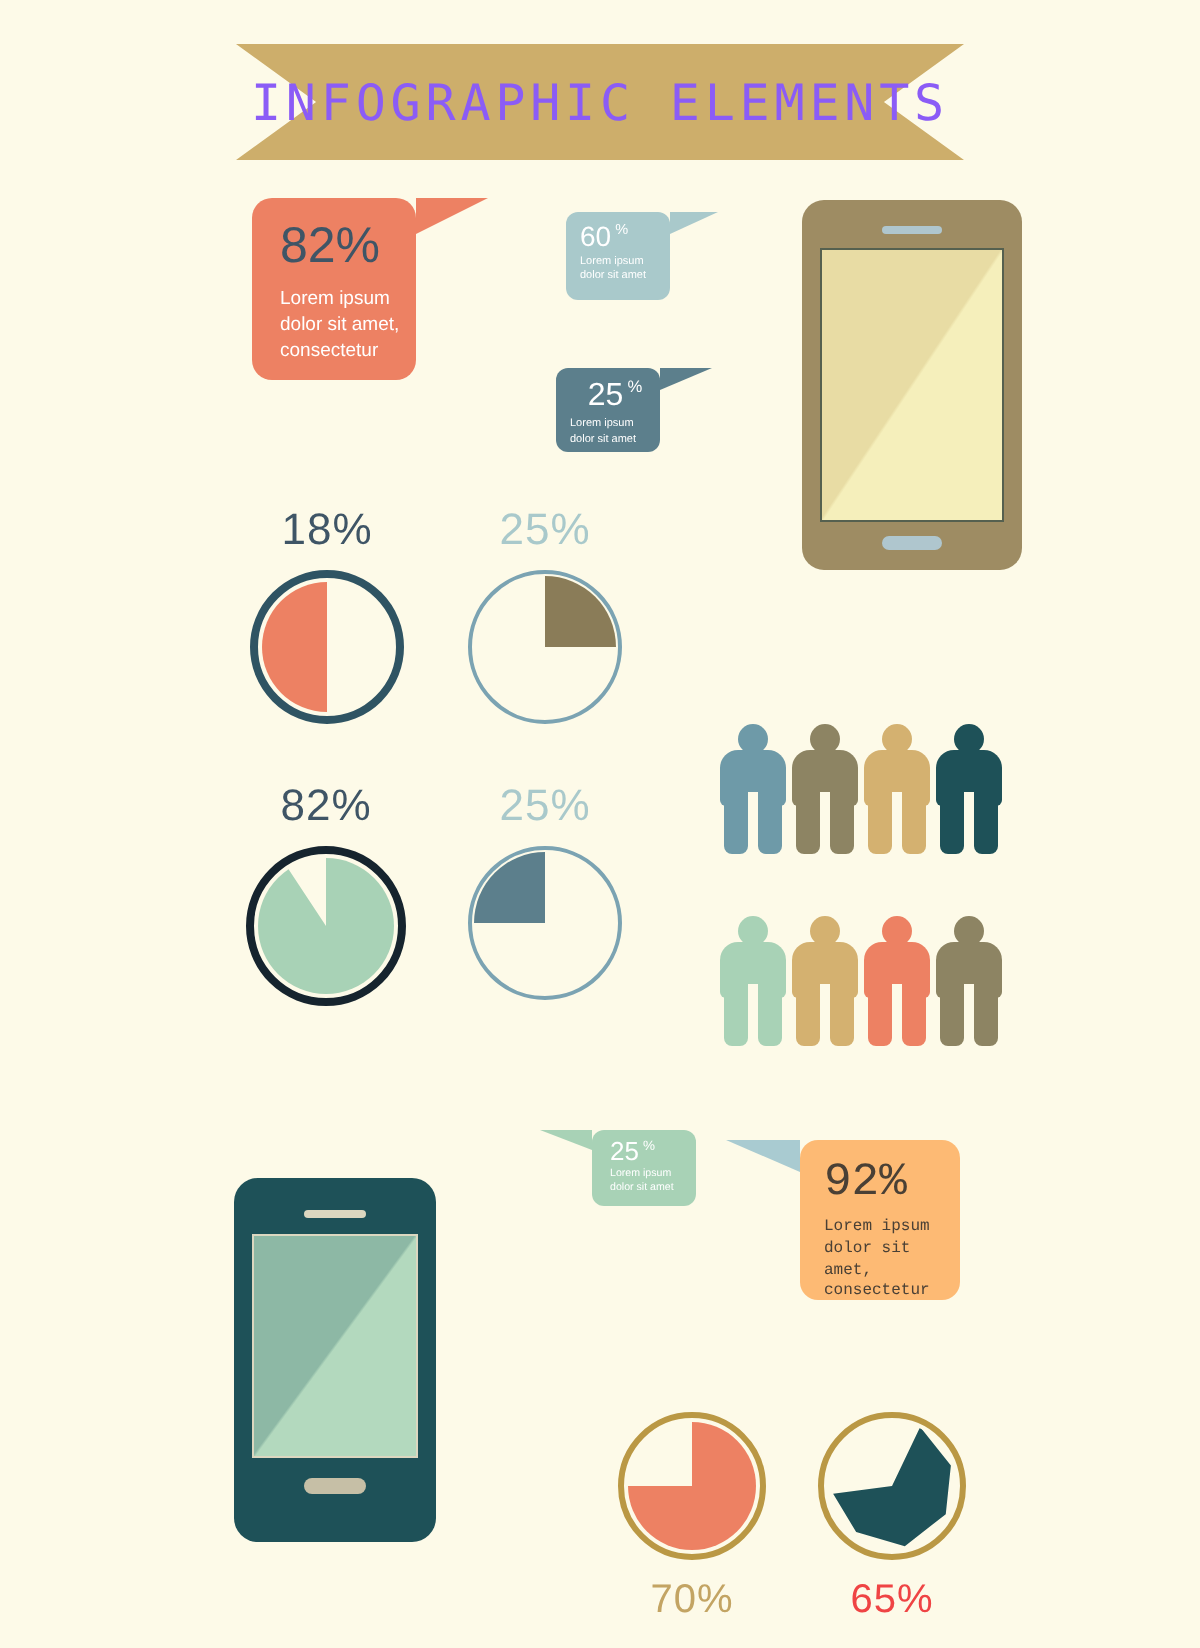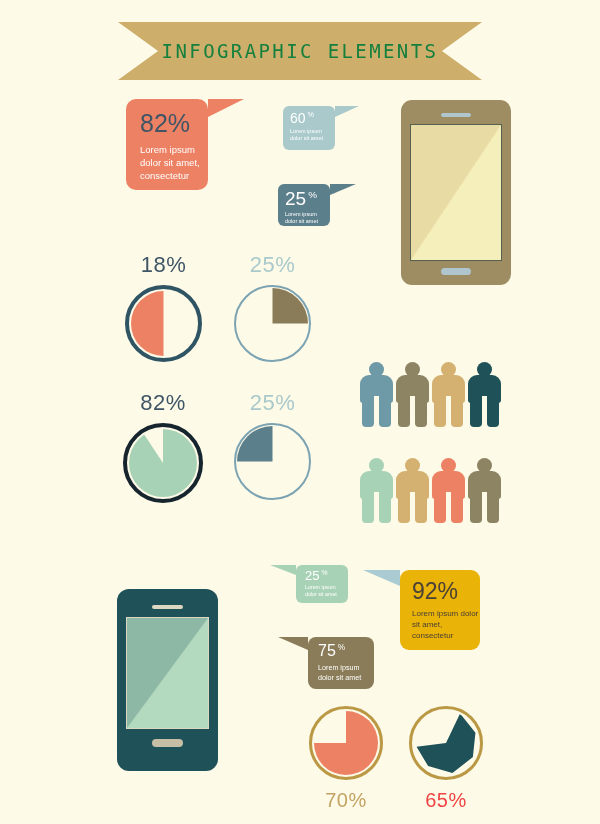--- a/index.html
+++ b/index.html
@@ -34,22 +34,22 @@
     clip-path: polygon(
       0% 0%, 100% 0%, 89% 50%, 100% 100%, 0% 100%, 11% 50%
     );
   }
   .banner-title {
     position: absolute;
     inset: 0;
     display: flex;
     align-items: center;
     justify-content: center;
-    color: #15803d;
-    font-size: 19px;
+    color: #8b5cf6;
+    font-size: 25px;
     letter-spacing: 2.4px;
     font-family: "DejaVu Sans Mono", monospace;
     font-weight: 300;
     white-space: nowrap;
   }
 
   
   .bubble {
     position: absolute;
     border-radius: 9px;
@@ -106,21 +106,21 @@
   }
 
   
   #bubble-25-top {
     left: 278px; top: 184px;
     width: 52px; height: 42px;
     background: #5C7F8C;
     border-radius: 6px;
     padding: 5px 0 0 7px;
   }
-  #bubble-25-top .pct { font-size: 19px; color: #fff; }
+  #bubble-25-top .pct { font-size: 16px; color: #fff; text-align: center; }
   #bubble-25-top .lorem { font-size: 5.5px; color: #fff; margin-top: 3px; }
   #bubble-25-top .tail {
     right: -26px; top: 0;
     border-top: 11px solid #5C7F8C;
     border-right: 26px solid transparent;
   }
 
   
   #bubble-25-bot {
     left: 296px; top: 565px;
@@ -476,31 +476,26 @@
     <div class="screen"></div>
     <div class="homebtn"></div>
   </div>
 
   <div class="bubble" id="bubble-25-bot" style="background: rgb(168, 210, 182);">
     <div class="tail" style="border-top-color: rgb(168, 210, 182);"></div>
     <div class="pct"><span>25</span><span class="sym">%</span></div>
     <div class="lorem">Lorem ipsum dolor sit amet</div>
   </div>
 
-  <div class="bubble" id="bubble-92" style="background: #eab308;">
+  <div class="bubble" id="bubble-92" style="background: #fdba74; font-family: Liberation Mono, monospace;">
     <div class="tail" style="border-top-color: rgb(169, 203, 209);"></div>
     <div class="pct">92%</div>
     <div class="lorem">Lorem ipsum dolor sit amet, consectetur</div>
   </div>
 
-  <div class="bubble" id="bubble-75" style="background: rgb(138, 124, 88);">
-    <div class="tail" style="border-top-color: rgb(138, 124, 88);"></div>
-    <div class="pct"><span>75</span><span class="sym">%</span></div>
-    <div class="lorem">Lorem ipsum dolor sit amet</div>
-  </div>
 
   <div class="pie-block" id="pie-75">
     <div class="pie-ring" style="border-color: rgb(186, 152, 68);">
       <div class="pie-inner">
         <div class="slice" style="background: rgb(237, 129, 99);"></div>
       </div>
     </div>
     <div class="pie-label" style="color: rgb(195, 164, 99);">70%</div>
   </div>
 

